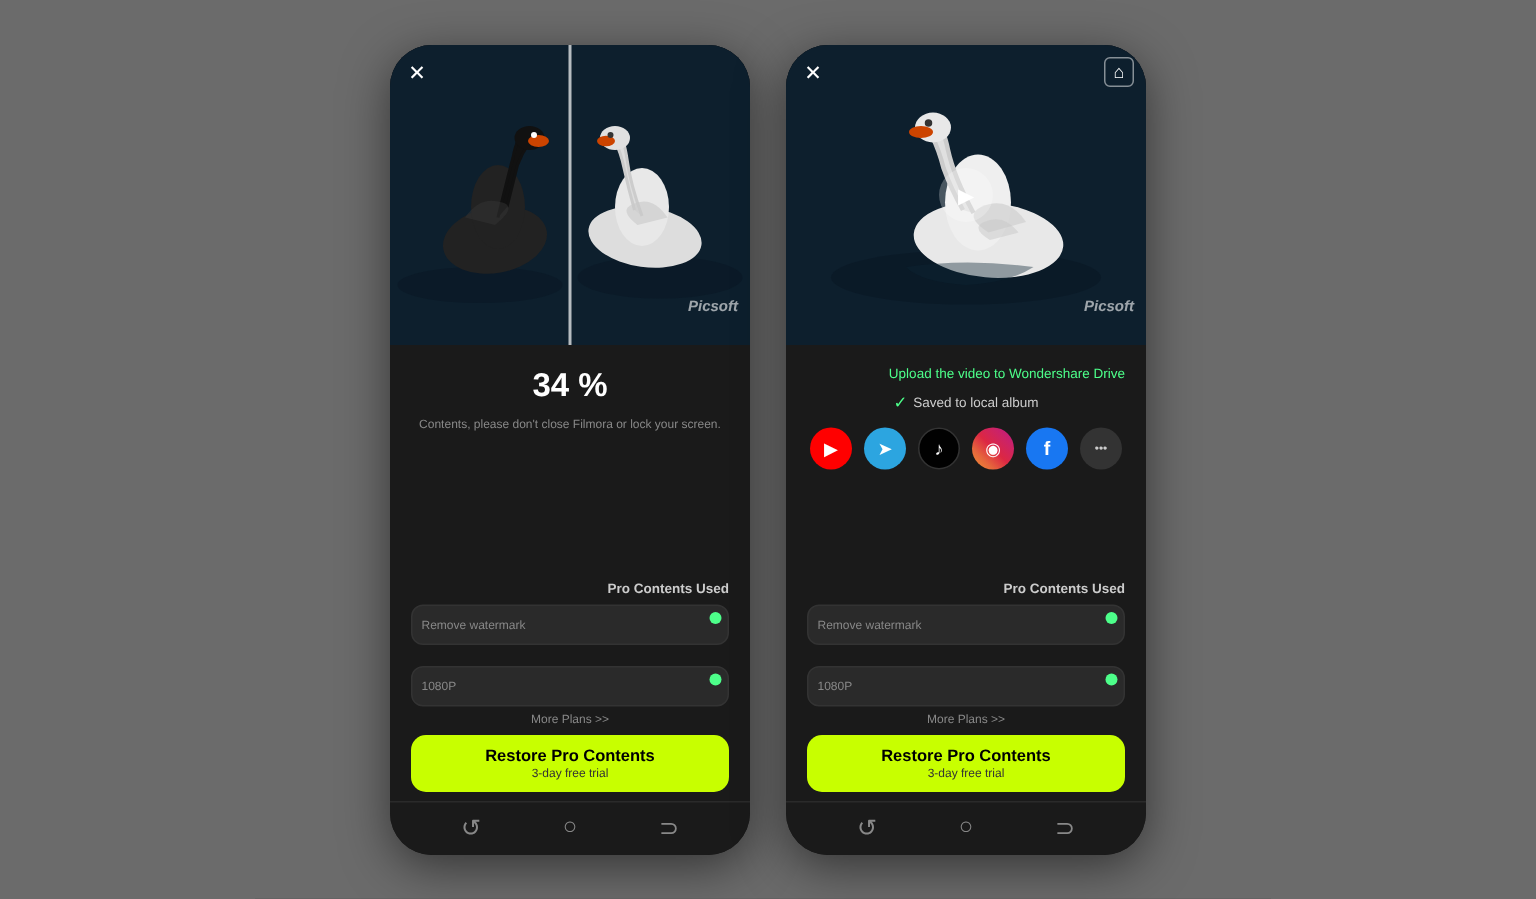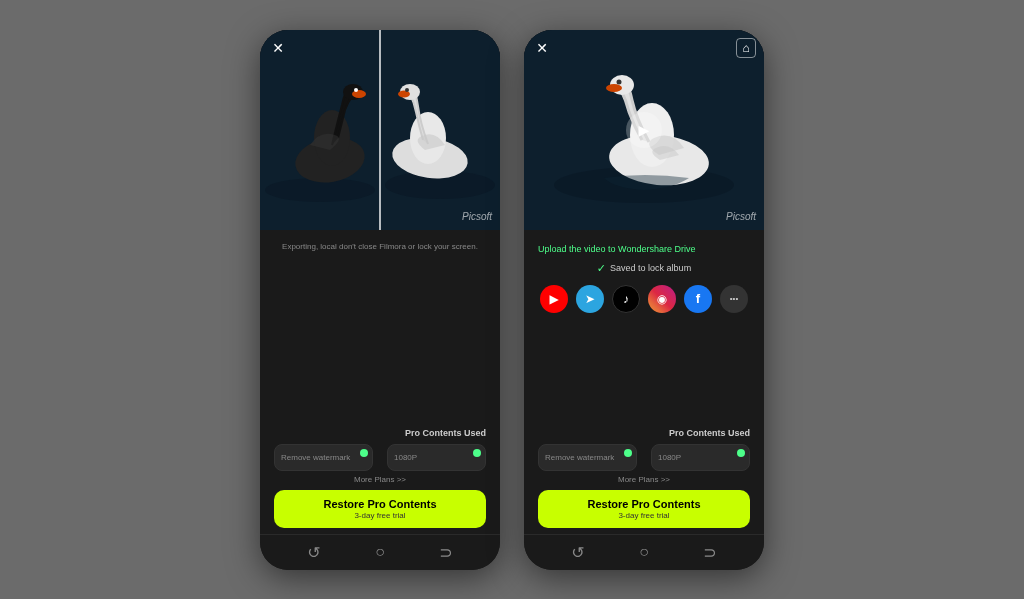--- a/index.html
+++ b/index.html
@@ -58,26 +58,26 @@
       position: absolute;
       left: 50%;
       top: 0;
       bottom: 0;
       width: 2px;
       background: rgba(255,255,255,0.7);
       transform: translateX(-50%);
     }
     .watermark {
       position: absolute;
-      bottom: 8px;
+      bottom: 20px;
       right: 8px;
       color: rgba(255,255,255,0.6);
       font-size: 10px;
       font-style: italic;
-      font-weight: 400;
+      font-weight: 700;
     }
     .close-btn {
       position: absolute;
       top: 8px;
       left: 8px;
       color: #fff;
       font-size: 14px;
       cursor: pointer;
       z-index: 10;
       width: 20px;
@@ -118,21 +118,21 @@
       font-weight: 600;
       margin-top: 4px;
     }
     .export-note {
       text-align: center;
       color: #888;
       font-size: 8px;
       margin-top: 2px;
     }
     .upload-link {
-      text-align: left;
+      text-align: right;
       font-size: 9px;
       color: #ccc;
       margin-top: 4px;
     }
     .upload-link span.link {
       color: #4dff8a;
     }
     .saved-badge {
       display: flex;
       align-items: center;
@@ -180,20 +180,21 @@
       color: #ccc;
       font-size: 9px;
       font-weight: 600;
       margin-bottom: 6px;
       text-align: right;
     }
     .pro-options {
       display: flex;
       gap: 14px;
       margin-bottom: 4px;
+      flex-direction: column;
     }
     .pro-option {
       flex: 1;
       background: #2a2a2a;
       border-radius: 8px;
       padding: 8px 6px;
       display: flex;
       flex-direction: column;
       align-items: flex-start;
       position: relative;
@@ -318,21 +319,22 @@
             <path d="M 185 115 Q 175 100 162 106 Q 152 110 165 120" fill="#c8c8c8" opacity="0.6"></path>
           </svg>
 
           <div class="divider-line"></div>
         </div>
         <div class="close-btn">✕</div>
         <div class="watermark">Picsoft</div>
       </div>
 
       <div class="content-area">
-        <div class="export-note">Exporting, local don't close Filmora or lock your screen.</div>
+        <div class="export-percent">34 %</div>
+        <div class="export-note">Contents, please don't close Filmora or lock your screen.</div>
         <div class="spacer"></div>
         <div class="pro-contents-section">
           <div class="pro-label">Pro Contents Used</div>
           <div class="pro-options">
             <div class="pro-option">
               <span class="option-label">Remove watermark</span>
               <div class="green-dot"></div>
             </div>
             <div class="pro-option">
               <span class="option-label">1080P</span>
@@ -384,21 +386,21 @@
         <div class="watermark">Picsoft</div>
         <div class="play-overlay">▶</div>
       </div>
 
       <div class="content-area">
         <div class="upload-link">
           <span class="link" style="color: rgb(77, 255, 138);">Upload the video to Wondershare Drive</span>
         </div>
         <div class="saved-badge">
           <span class="check">✓</span>
-          <span class="label">Saved to lock album</span>
+          <span class="label">Saved to local album</span>
         </div>
         <div class="share-icons">
           <div class="share-icon youtube">▶</div>
           <div class="share-icon telegram">➤</div>
           <div class="share-icon tiktok">♪</div>
           <div class="share-icon instagram">◉</div>
           <div class="share-icon facebook" style="font-weight:700;font-size:13px;">f</div>
           <div class="share-icon more" style="font-size:8px;">•••</div>
         </div>
         <div class="spacer"></div>

